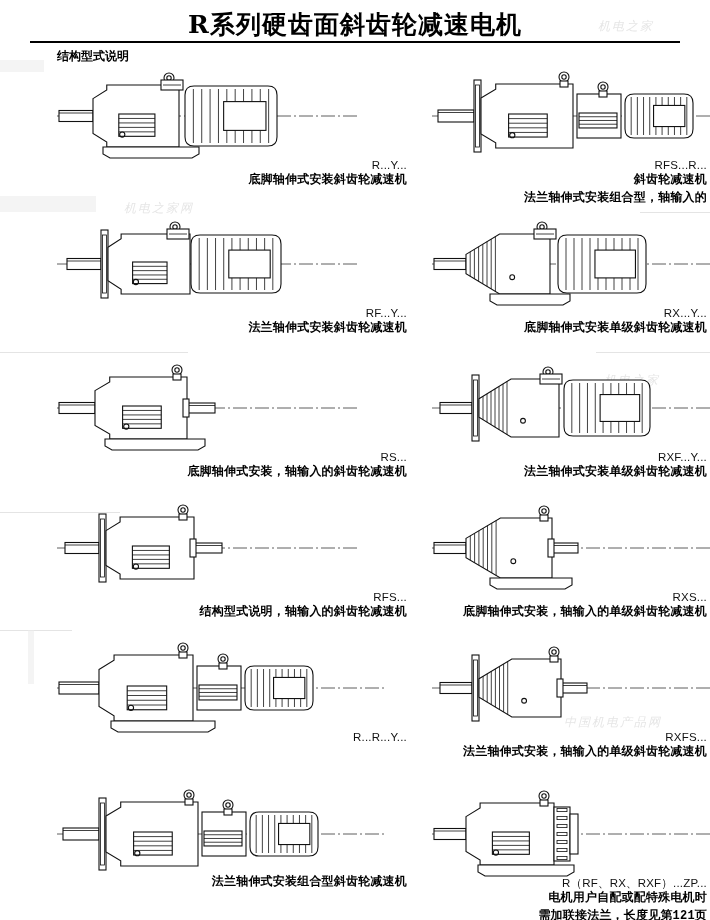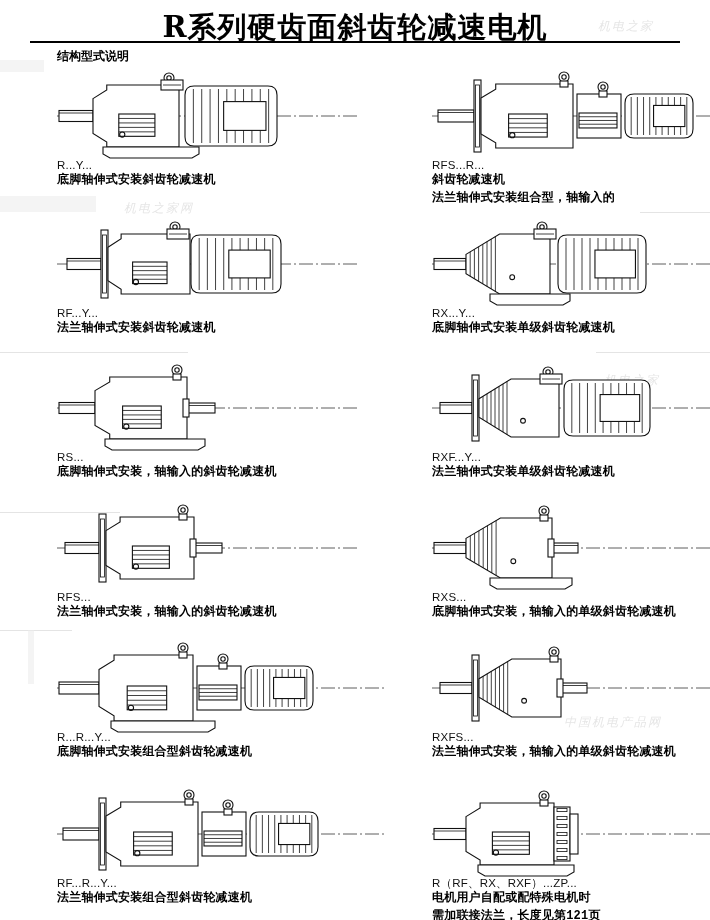--- a/index.html
+++ b/index.html
@@ -44,21 +44,21 @@
   }
 
   
   .page-title {
     position: absolute;
     top: 8px;
     left: 0;
     width: 710px;
     text-align: center;
     font-family: "DejaVu Serif", "Liberation Serif", serif;
-    font-size: 29px;
+    font-size: 25px;
     font-weight: bold;
     letter-spacing: 1px;
     color: #000;
     z-index: 3;
   }
   .title-rule {
     position: absolute;
     top: 41px;
     left: 30px;
     width: 650px;
@@ -84,20 +84,21 @@
     width: 710px;
     z-index: 2;
   }
   .row {
     position: relative;
     width: 710px;
   }
   .cell {
     position: absolute;
     top: 0;
+    text-align: right;
   }
   .cell.left  { left: 57px;  width: 350px; }
   .cell.right { left: 432px; width: 275px; }
 
   .figure {
     position: relative;
     height: 84px;
   }
   .figure svg {
     position: absolute;
@@ -440,21 +441,21 @@
             <circle cx="126" cy="6" r="5" stroke="#111" fill="#fff" stroke-width="1.1"></circle>
           <circle cx="126" cy="6" r="2.2" stroke="#111" fill="none" stroke-width="1.1" stroke-linejoin="miter"></circle>
           <rect x="122" y="10" width="8" height="6" stroke="#111" fill="#fff" stroke-width="1.1"></rect>
             <rect x="137" y="39" width="28" height="10" stroke="#111" fill="#fff" stroke-width="1.1"></rect>
           <line x1="137" y1="41.5" x2="165" y2="41.5" stroke="#111" fill="none" stroke-width="0.8"></line>
             <rect x="133" y="35" width="6" height="18" stroke="#111" fill="#fff" stroke-width="1.1"></rect>
           </svg>
         </div>
         <div class="model-code">RFS...</div>
         <div class="model-desc">
-          <span class="ln">法兰轴伸式安装，轴输入的斜齿轮减速机</span>
+          <span class="ln">结构型式说明，轴输入的斜齿轮减速机</span>
         </div>
       </div>
       <div class="cell right">
         <div class="figure">
           <svg width="330" height="84" viewBox="0 0 330 84">
             <line x1="0" y1="44" x2="300" y2="44" stroke="#111" stroke-width="0.8" stroke-dasharray="14 3 2 3" opacity="0.85"></line>
             <rect x="2" y="38.5" width="32" height="11" stroke="#111" fill="#fff" stroke-width="1.1"></rect>
           <line x1="2" y1="41" x2="34" y2="41" stroke="#111" fill="none" stroke-width="0.8"></line>
             <path d="M 34 34.4 L 68.4 14
             L 120 14 L 120 74
@@ -524,23 +525,20 @@
             <line x1="231.27272727272728" y1="25" x2="231.27272727272728" y2="63" stroke="#111" fill="none" stroke-width="0.8"></line>
             <line x1="237.45454545454544" y1="25" x2="237.45454545454544" y2="63" stroke="#111" fill="none" stroke-width="0.8"></line>
             <line x1="243.63636363636363" y1="25" x2="243.63636363636363" y2="63" stroke="#111" fill="none" stroke-width="0.8"></line>
             <line x1="249.8181818181818" y1="25" x2="249.8181818181818" y2="63" stroke="#111" fill="none" stroke-width="0.8"></line>
             <rect x="216.56" y="33.44" width="31.28" height="21.119999999999997" stroke="#111" fill="#fff" stroke-width="1.1"></rect>
             <path d="M 54 77 L 158 77 L 158 84
            L 151 88 L 61 88 L 54 84 Z" stroke="#111" fill="#fff" stroke-width="1.1"></path>
           </svg>
         </div>
         <div class="model-code">R...R...Y...</div>
-        <div class="model-desc">
-          <span class="ln">底脚轴伸式安装组合型斜齿轮减速机</span>
-        </div>
       </div>
       <div class="cell right">
         <div class="figure">
           <svg width="330" height="84" viewBox="0 0 330 84">
             <line x1="0" y1="44" x2="300" y2="44" stroke="#111" stroke-width="0.8" stroke-dasharray="14 3 2 3" opacity="0.85"></line>
             <rect x="8" y="38.5" width="32" height="11" stroke="#111" fill="#fff" stroke-width="1.1"></rect>
           <line x1="8" y1="41" x2="40" y2="41" stroke="#111" fill="none" stroke-width="0.8"></line>
             <rect x="40" y="11" width="7" height="66" stroke="#111" fill="#fff" stroke-width="1.1"></rect>
           <rect x="41.5" y="16" width="4" height="56" stroke="#111" fill="none" stroke-width="0.8"></rect>
             <path d="M 47 34.72 L 79.80000000000001 15
@@ -608,21 +606,20 @@
             <line x1="217.72727272727272" y1="25" x2="217.72727272727272" y2="63" stroke="#111" fill="none" stroke-width="0.8"></line>
             <line x1="223.9090909090909" y1="25" x2="223.9090909090909" y2="63" stroke="#111" fill="none" stroke-width="0.8"></line>
             <line x1="230.0909090909091" y1="25" x2="230.0909090909091" y2="63" stroke="#111" fill="none" stroke-width="0.8"></line>
             <line x1="236.27272727272728" y1="25" x2="236.27272727272728" y2="63" stroke="#111" fill="none" stroke-width="0.8"></line>
             <line x1="242.45454545454544" y1="25" x2="242.45454545454544" y2="63" stroke="#111" fill="none" stroke-width="0.8"></line>
             <line x1="248.63636363636363" y1="25" x2="248.63636363636363" y2="63" stroke="#111" fill="none" stroke-width="0.8"></line>
             <line x1="254.8181818181818" y1="25" x2="254.8181818181818" y2="63" stroke="#111" fill="none" stroke-width="0.8"></line>
             <rect x="221.56" y="33.44" width="31.28" height="21.119999999999997" stroke="#111" fill="#fff" stroke-width="1.1"></rect>
           </svg>
         </div>
-        <div class="model-code">RF...R...Y...</div>
         <div class="model-desc">
           <span class="ln">法兰轴伸式安装组合型斜齿轮减速机</span>
         </div>
       </div>
       <div class="cell right">
         <div class="figure">
           <svg width="330" height="84" viewBox="0 0 330 84">
             <line x1="0" y1="44" x2="300" y2="44" stroke="#111" stroke-width="0.8" stroke-dasharray="14 3 2 3" opacity="0.85"></line>
             <rect x="2" y="38.5" width="32" height="11" stroke="#111" fill="#fff" stroke-width="1.1"></rect>
           <line x1="2" y1="41" x2="34" y2="41" stroke="#111" fill="none" stroke-width="0.8"></line>

